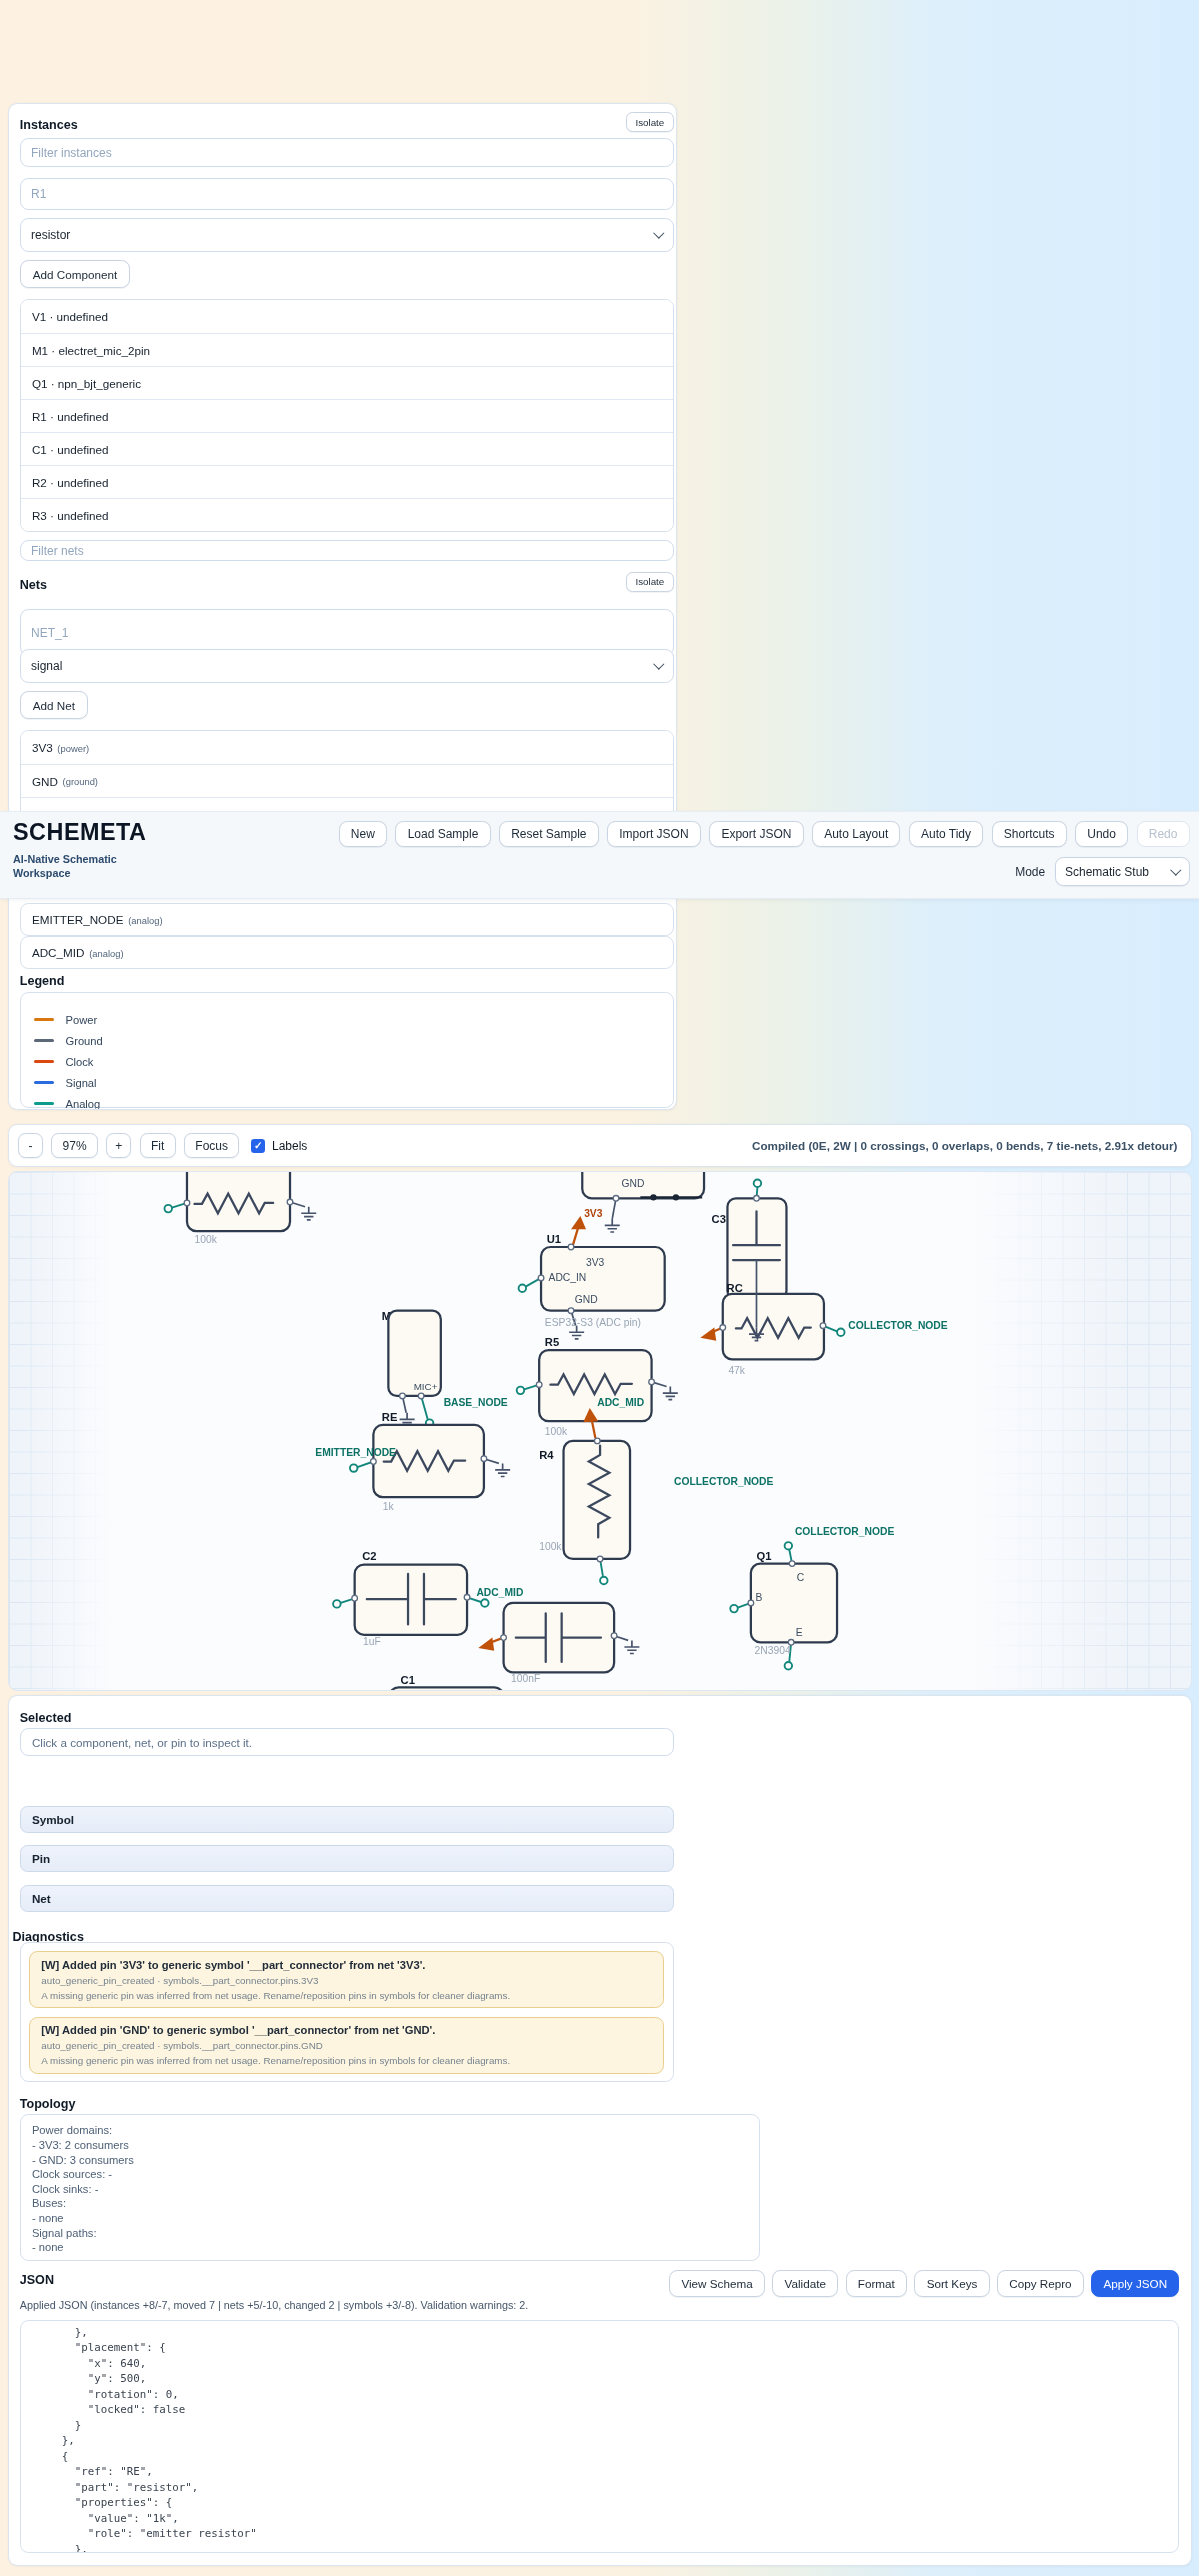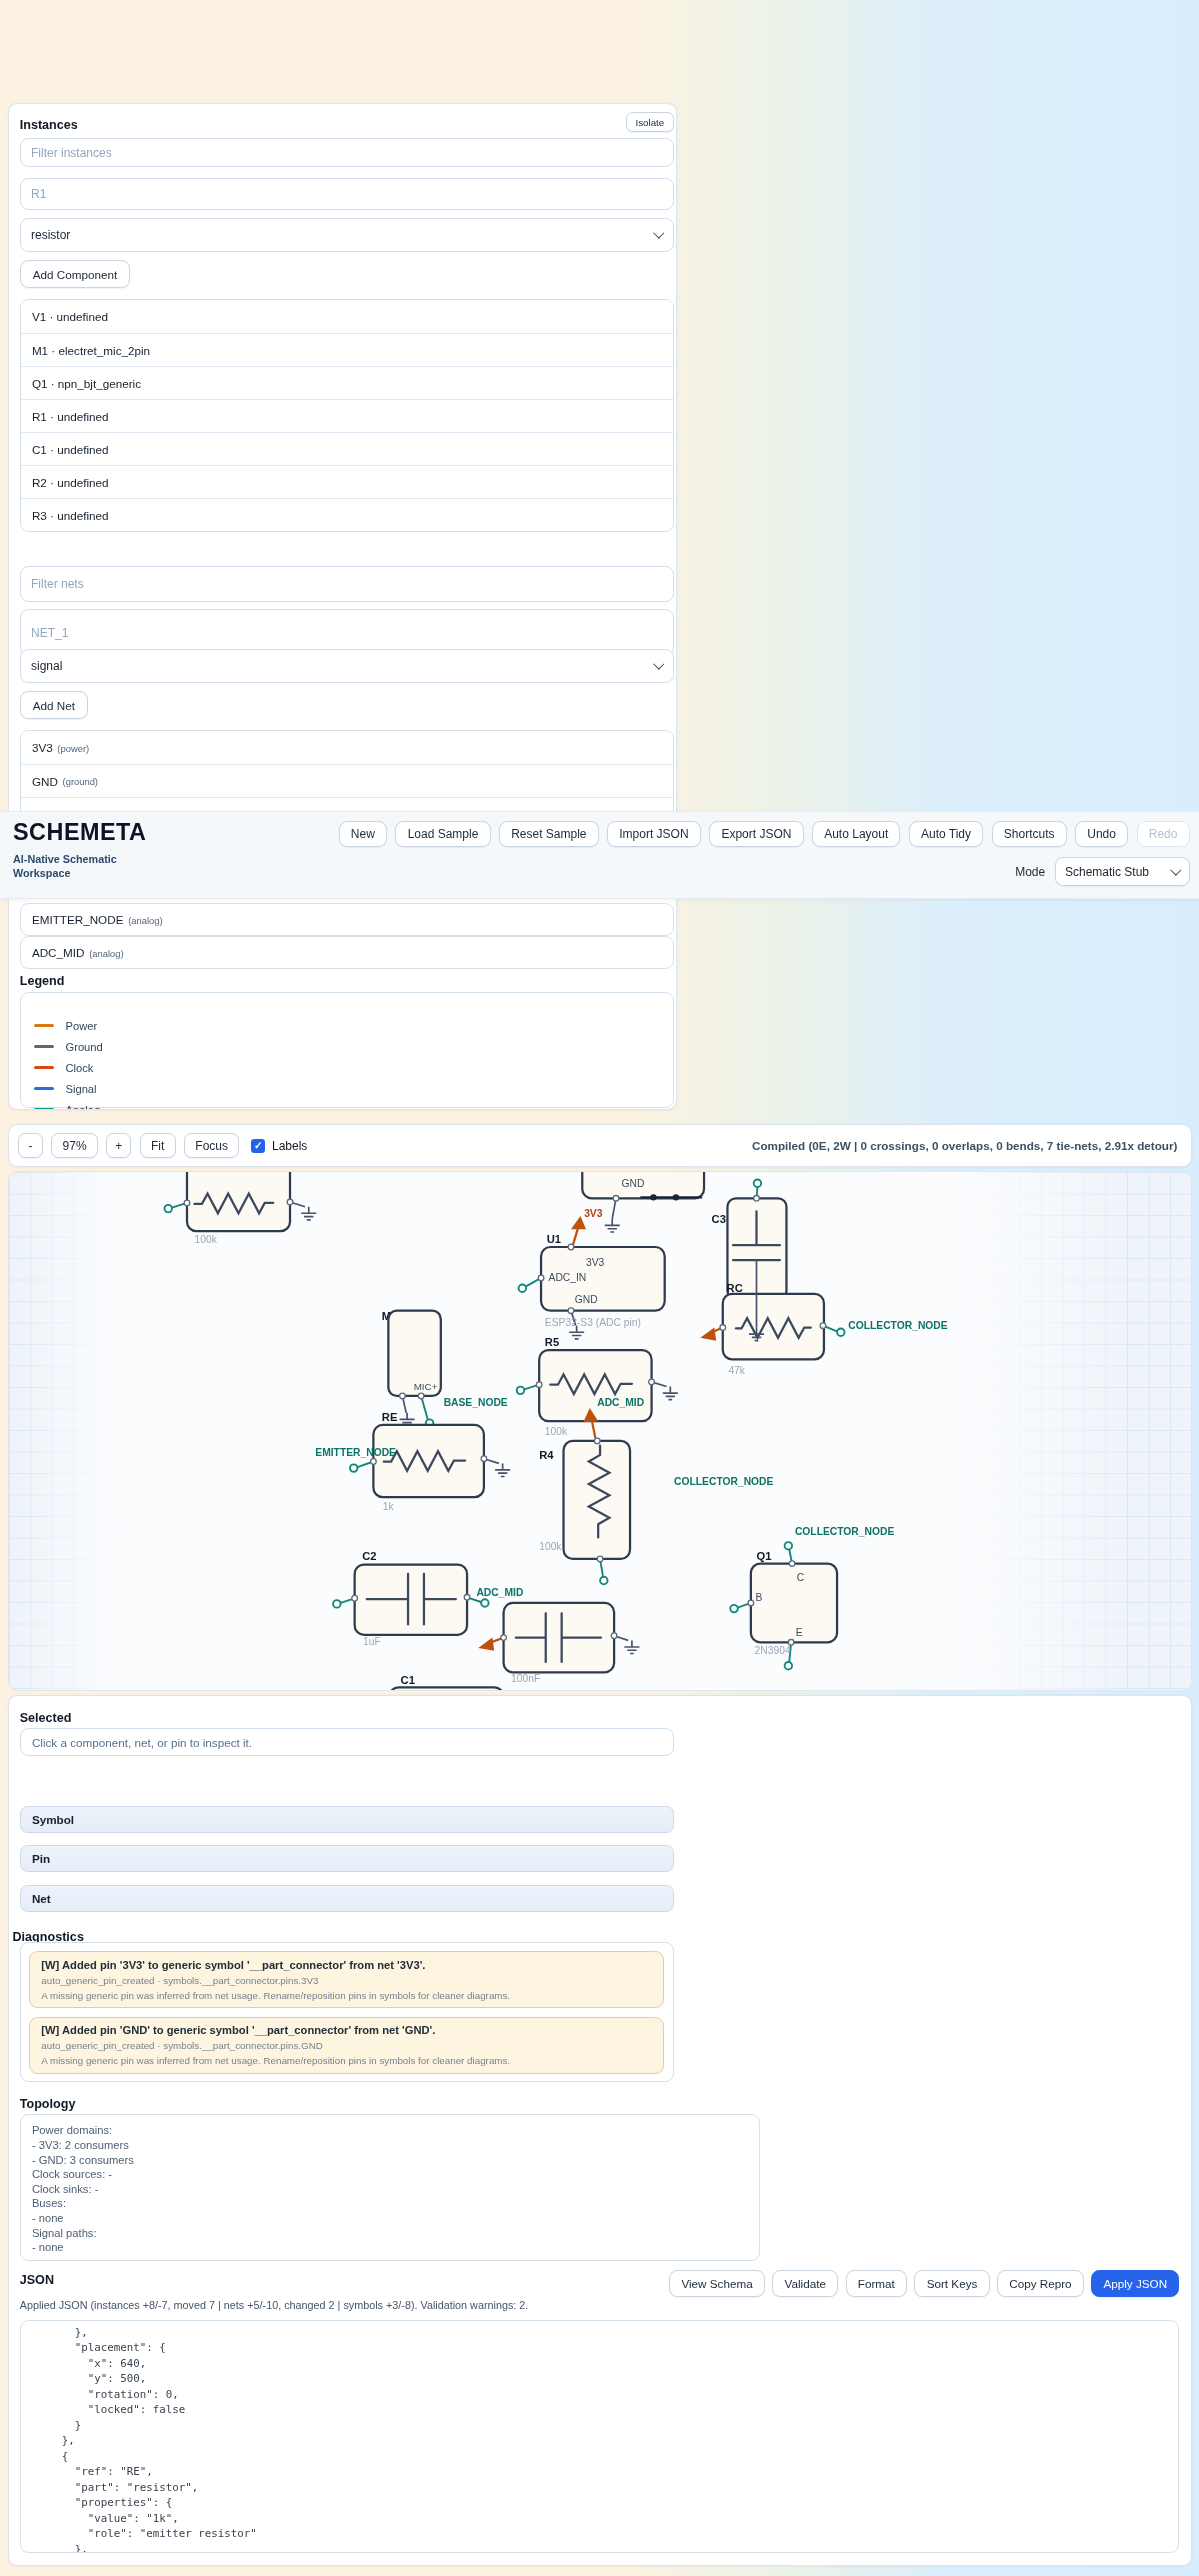--- a/index.html
+++ b/index.html
@@ -19,21 +19,21 @@
     transform:rotate(45deg);margin-left:auto;margin-top:-3.7px;flex:none;}
   .pillbtn{display:inline-flex;align-items:center;justify-content:center;background:#fff;border:0.9px solid #c8d4e2;
     border-radius:8.4px;font-size:12px;color:#1d2a38;box-shadow:0 0.9px 0.9px rgba(25,40,70,.06);box-sizing:border-box;cursor:pointer;white-space:nowrap;}
   .pillbtn.small{height:19.7px;font-size:9.8px;padding:0 8.4px;border-radius:6.6px;}
   .rowlist{position:absolute;left:11.2px;width:654px;border:0.9px solid #d5e0ed;border-radius:8.4px;background:#fff;overflow:hidden;box-sizing:border-box;}
   .lrow{height:33px;display:flex;align-items:center;padding:0 11.2px;font-size:11.7px;color:#16212e;border-top:0.9px solid #dfe8f2;background:#fff;box-sizing:border-box;}
   .lrow:first-child{border-top:0;}
   .lrow.alone{position:absolute;left:11.2px;width:654px;border:0.9px solid #d5e0ed;border-radius:8.4px;}
   .netkind{font-size:9.4px;color:#52657c;margin-left:4.7px;padding-top:1.9px;}
   .legbox{position:absolute;left:11.2px;width:654px;border:0.9px solid #d5e0ed;border-radius:8.4px;background:#fff;
-    padding:22px 13px;box-sizing:border-box;}
+    padding:16px 13px;box-sizing:border-box;}
   .legitem{display:flex;align-items:center;height:21px;}
   .sw{width:20.6px;height:3.3px;border-radius:1.9px;margin-right:11.2px;flex:none;}
   .leglabel{font-size:11.2px;color:#33465c;}
   
   .appheader{position:absolute;left:0;top:811px;width:1199px;height:88px;background:#f5f8fb;
     border-top:0.9px solid #e7edf4;border-bottom:0.9px solid #e6ecf3;box-shadow:0 1.9px 4.7px rgba(40,60,90,.07);box-sizing:border-box;}
   .appname{position:absolute;left:13px;top:6.6px;font-size:23.4px;font-weight:800;letter-spacing:0.5px;color:#0c1523;}
   .tagline{position:absolute;left:13px;top:41px;font-size:10.8px;font-weight:bold;color:#2c4a6d;line-height:13.6px;}
   .hbtnrow{position:absolute;right:9.4px;top:9.4px;display:flex;gap:8.4px;}
   .hbtn{height:26px;padding:0 11.2px;font-size:12px;}
@@ -124,21 +124,21 @@
       <div class="lrow">R1 · undefined</div>
       <div class="lrow">C1 · undefined</div>
       <div class="lrow">R2 · undefined</div>
       <div class="lrow">R3 · undefined</div>
     </div>
 
     <div class="h-row" style="top:456px;margin-top:12px;">
       <span class="sec-title">Nets</span>
       <button class="pillbtn small">Isolate</button>
     </div>
-    <input class="inputbox" style="top: 462px; height: 36px;" placeholder="Filter nets">
+    <input class="inputbox" style="top: 436px; height: 21px;" placeholder="Filter nets">
     <input class="inputbox" style="top: 505px; height: 47px;" placeholder="NET_1">
     <div class="selbox" style="top:545px;height:34px;">
       <span>signal</span>
       <span class="chev"></span>
     </div>
     <button class="pillbtn" style="position:absolute;left:11.2px;top:587px;height:28px;padding:0 12px;font-size:11.7px;">Add Net</button>
 
     <div class="rowlist" style="top:626px;">
       <div class="lrow">
         <span>3V3</span>

